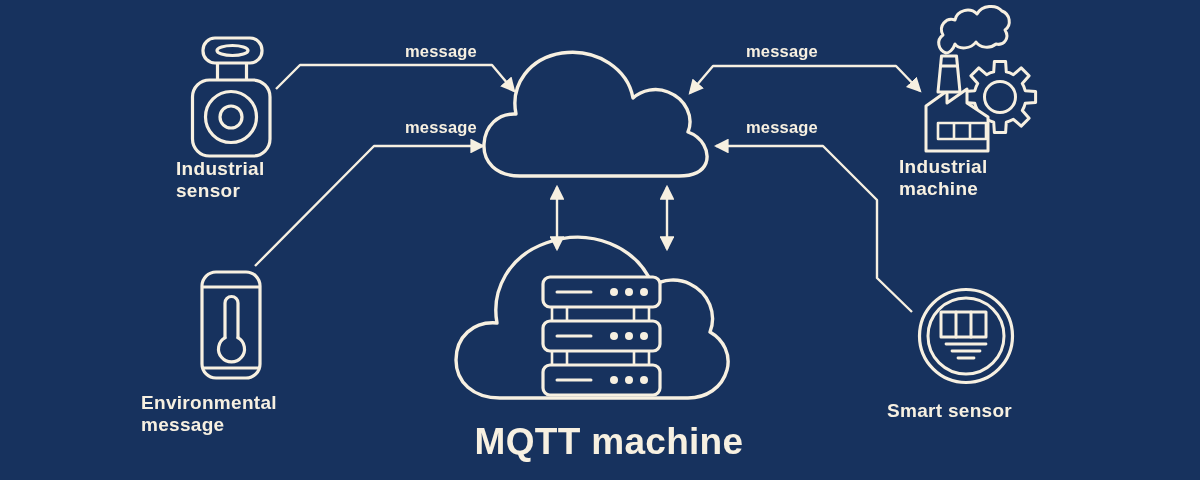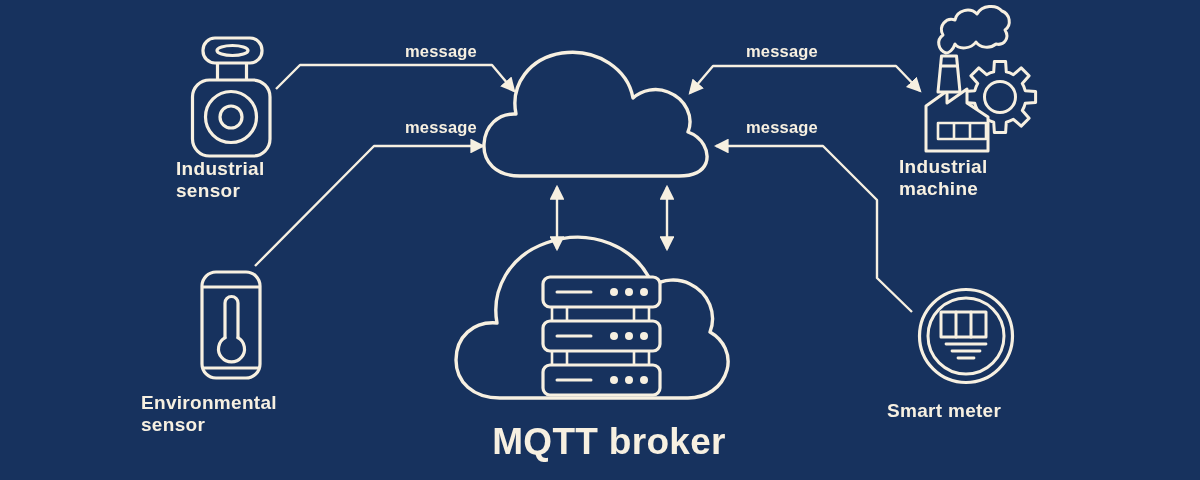--- a/index.html
+++ b/index.html
@@ -180,32 +180,32 @@
       <path d="M 276 89 L 300 65 L 492 65 L 514 91" marker-end="url(#ah)"></path>
       <path d="M 255 266 L 374 146 L 483 146" marker-end="url(#ah)"></path>
       <path d="M 690 93 L 713 66 L 896 66 L 920 91" marker-start="url(#ah)" marker-end="url(#ah)"></path>
       <path d="M 912 312 L 877 278 L 877 200 L 823 146 L 716 146" marker-end="url(#ah)"></path>
       <path d="M 557 187 L 557 249" marker-start="url(#ah)" marker-end="url(#ah)"></path>
       <path d="M 667 187 L 667 249" marker-start="url(#ah)" marker-end="url(#ah)"></path>
     </g>
   </svg>
 
 
-  <div class="label broker-label" style="left:609px;top:421px;">MQTT broker</div>
+  <div class="label broker-label" style="left:609px;top:421px;">MQTT machine</div>
 
   <div class="label node-label" style="left:176px;top:158px;">Industrial
 sensor</div>
 
   <div class="label node-label" style="left:141px;top:392px;">Environmental
-sensor</div>
+message</div>
 
   <div class="label node-label" style="left:899px;top:156px;">Industrial
 machine</div>
 
-  <div class="label node-label" style="left:887px;top:400px;">Smart meter</div>
+  <div class="label node-label" style="left:887px;top:400px;">Smart sensor</div>
 
   <div class="label msg-label" style="left:371px;top:42px;">message</div>
 
   <div class="label msg-label" style="left:371px;top:118px;">message</div>
 
   <div class="label msg-label" style="left:712px;top:42px;">message</div>
 
   <div class="label msg-label" style="left:712px;top:118px;">message</div>
 
 </div>

